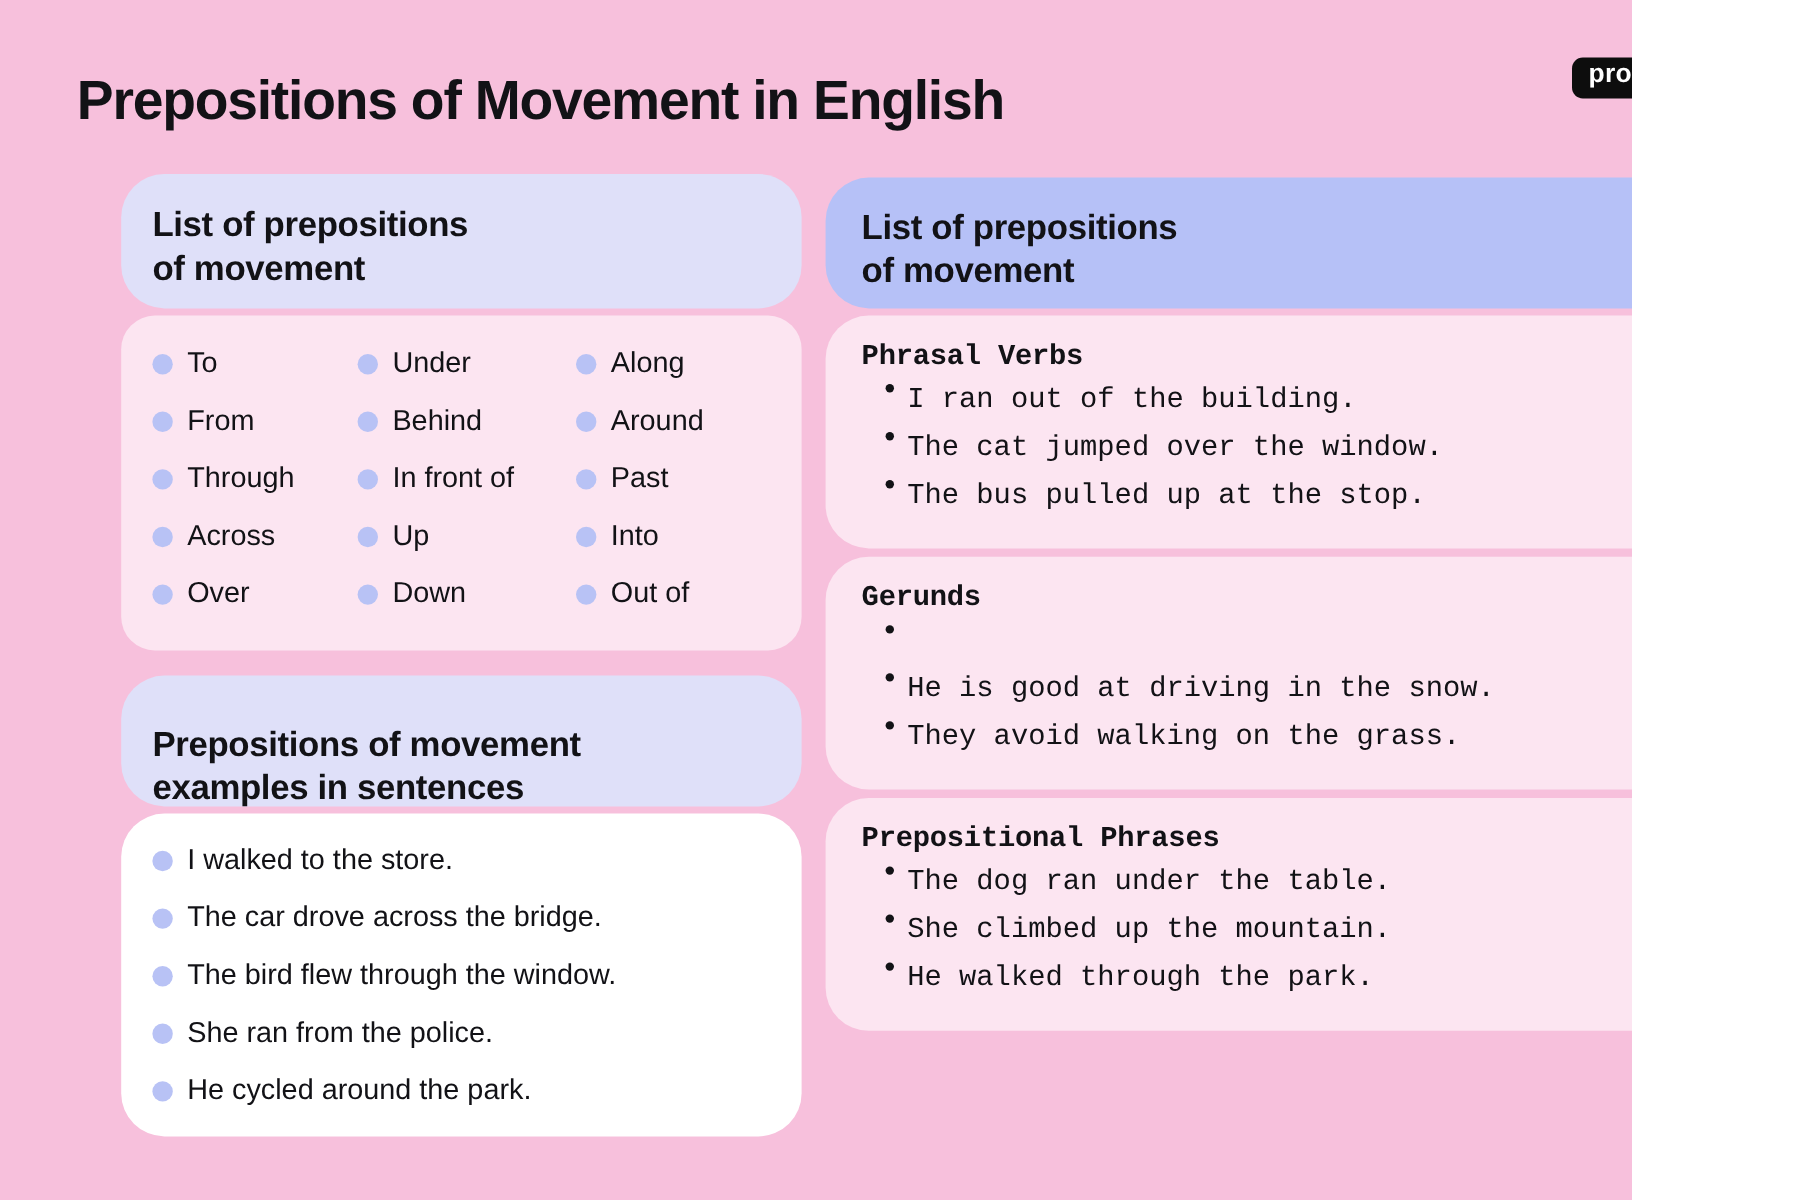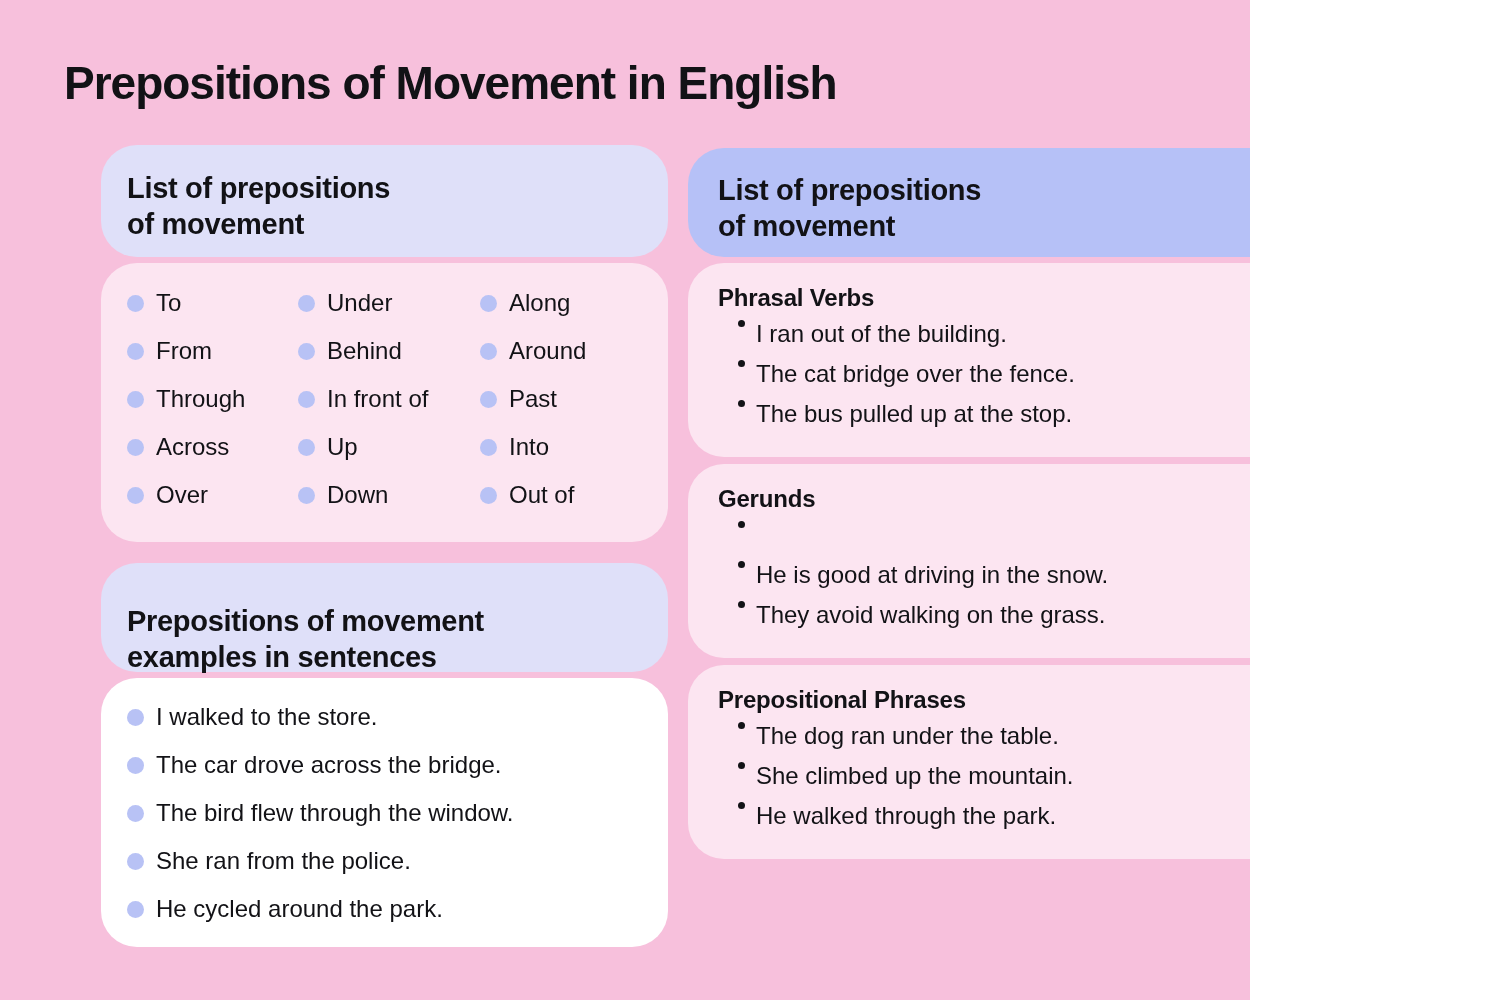--- a/index.html
+++ b/index.html
@@ -3,21 +3,21 @@
 <meta charset="utf-8">
 <style>
   * { margin: 0; padding: 0; box-sizing: border-box; }
   html, body { width: 1500px; height: 1000px; }
   body {
     font-family: "Liberation Sans", sans-serif;
     color: #121216;
   }
   .page {
     position: relative;
-    width: 1250px;
+    width: 1360px;
     height: 1000px;
     background: #f7c0dc;
     overflow: hidden;
   }
   .title {
     position: absolute;
     left: 64px;
     top: 56px;
     font-size: 46px;
     font-weight: 800;
@@ -56,20 +56,21 @@
   .hc-left2 { background: #dfe0f9; height: 109px; padding: 40px 18px 0 26px; margin-bottom: 6px; }
   .hc-right { background: #b6c1f7; height: 109px; padding: 24px 18px 0 30px; margin-bottom: 6px; }
 
   
   .list-card {
     background: #fce5f1;
     height: 279px;
     padding: 16px 0 0 26px;
     margin-bottom: 21px;
     display: flex;
+    border-radius: 28px;
   }
   .prep-col-1 { width: 171px; }
   .prep-col-2 { width: 182px; }
   .prep-col-3 { flex: 1; }
   .prep-item {
     height: 48px;
     display: flex;
     align-items: center;
     font-size: 24px;
   }
@@ -94,20 +95,21 @@
     align-items: center;
     font-size: 24px;
   }
 
   
   .section-card {
     background: #fce5f1;
     height: 194px;
     padding: 21px 20px 0 30px;
     margin-bottom: 7px;
+    font-family: Liberation Mono, monospace;
   }
   .section-title {
     font-size: 24px;
     line-height: 28px;
     font-weight: 700;
     letter-spacing: -0.2px;
   }
   .section-list { margin-top: 8px; }
   .section-item {
     height: 40px;
@@ -250,21 +252,21 @@
 
     <div class="card section-card">
       <div class="section-title">Phrasal Verbs</div>
       <div class="section-list">
         <div class="section-item">
           <span class="mini-dot"></span>
           <span>I ran out of the building.</span>
         </div>
         <div class="section-item">
           <span class="mini-dot"></span>
-          <span>The cat bridge over the fence.</span>
+          <span>The cat jumped over the window.</span>
         </div>
         <div class="section-item">
           <span class="mini-dot"></span>
           <span>The bus pulled up at the stop.</span>
         </div>
       </div>
     </div>
 
     <div class="card section-card">
       <div class="section-title">Gerunds</div>

